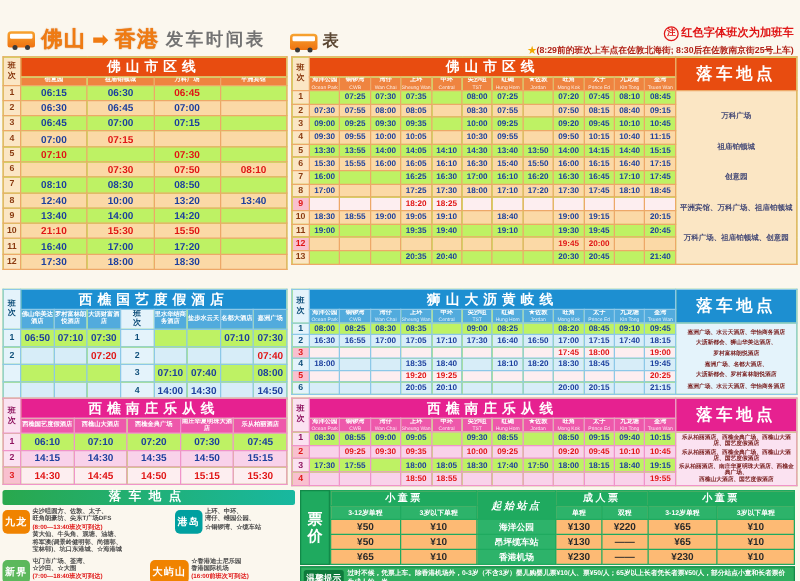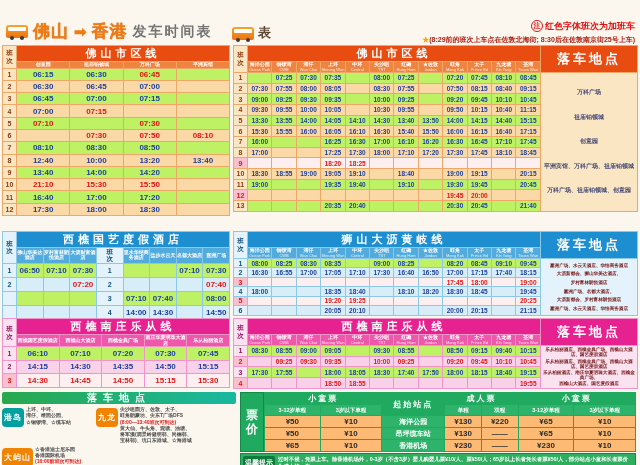--- a/index.html
+++ b/index.html
@@ -57,21 +57,21 @@
   .alines{font-size:5px;font-weight:bold;color:#4a4a4a;line-height:1.25;}
   .alines .rl{color:#e01616;}
   
   #priceBox{position:absolute;left:240px;top:392px;width:396px;}
   .prow{display:flex;}
   .plab{flex:none;width:22px;background:#1faa5f;color:#fff;font-weight:bold;font-size:12px;line-height:1.2;
         display:flex;align-items:center;justify-content:center;text-align:center;border:1px solid #128a49;}
   table.pt{border-collapse:collapse;table-layout:fixed;flex:1;background:#fdba74;}
   table.pt th,table.pt td{border:1px solid #1faa5f;padding:0;text-align:center;}
   .pg{background:#1faa5f;color:#fff;font-size:8px;font-weight:bold;height:11px;letter-spacing:2px;}
-  .pst{width:62px;}
+  .pst{width:62px;font-style:italic;}
   .ps{background:#2db36a;color:#fff;font-size:5.5px;font-weight:bold;height:10px;}
   td.pv{font-size:8px;font-weight:bold;color:#2a2a2a;height:11px;}
   td.st{background:#2db36a;color:#fff;font-size:7px;font-weight:bold;}
   .pnote{display:flex;gap:3px;background:#2fae5f;border:1px solid #128a49;margin-top:1px;padding:2px;
          align-items:center;}
   .pnl{flex:none;background:#0e7a3c;color:#fff;font-size:7px;font-weight:bold;padding:2px;border-radius:2px;}
   .pnote span:last-child{font-size:5.4px;color:#fff;line-height:1.3;font-weight:bold;}
 </style>
 </head>
 <body>
@@ -760,37 +760,45 @@
             <td class="tm"></td>
             <td class="tm rd">19:55</td>
           </tr>
         </tbody>
       </table>
     </div>
 
   <div id="dropNotes">
     <div class="dnHead">落车地点</div>
     <div class="dnBody" id="dnBody">
-        <div class="area a1">
-          <span class="alab" style="background:#00a0a0">港岛</span>
-          <div class="alines">
-            <div class="">上环、中环、</div>
-            <div class="">湾仔、维园公园、</div>
-            <div class="">☆铜锣湾、☆缆车站</div>
-          </div>
-        </div>
         <div class="area a0">
           <span class="alab" style="background:#f08300">九龙</span>
           <div class="alines">
             <div class="">尖沙咀圆方、佐敦、太子、</div>
             <div class="">旺角朗豪坊、尖东T广场DFS</div>
             <div class="rl">(8:00—13:40班次可到达)</div>
             <div class="">黄大仙、牛头角、观塘、油塘、</div>
             <div class="">将军澳(调景岭健明邨、尚德邨、</div>
             <div class="">宝林邨)、坑口东港城、☆海港城</div>
+          </div>
+        </div>
+        <div class="area a1">
+          <span class="alab" style="background:#00a0a0">港岛</span>
+          <div class="alines">
+            <div class="">上环、中环、</div>
+            <div class="">湾仔、维园公园、</div>
+            <div class="">☆铜锣湾、☆缆车站</div>
+          </div>
+        </div>
+        <div class="area a2">
+          <span class="alab" style="background:#5cb85c">新界</span>
+          <div class="alines">
+            <div class="">屯门市广场、荃湾、</div>
+            <div class="">☆沙田、☆大围</div>
+            <div class="rl">(7:00—18:40班次可到达)</div>
           </div>
         </div>
         <div class="area a3">
           <span class="alab" style="background:#f08300">大屿山</span>
           <div class="alines">
             <div class="">☆香港迪士尼乐园</div>
             <div class="">香港国际机场</div>
             <div class="rl">(16:00前班次可到达)</div>
           </div>
         </div>

